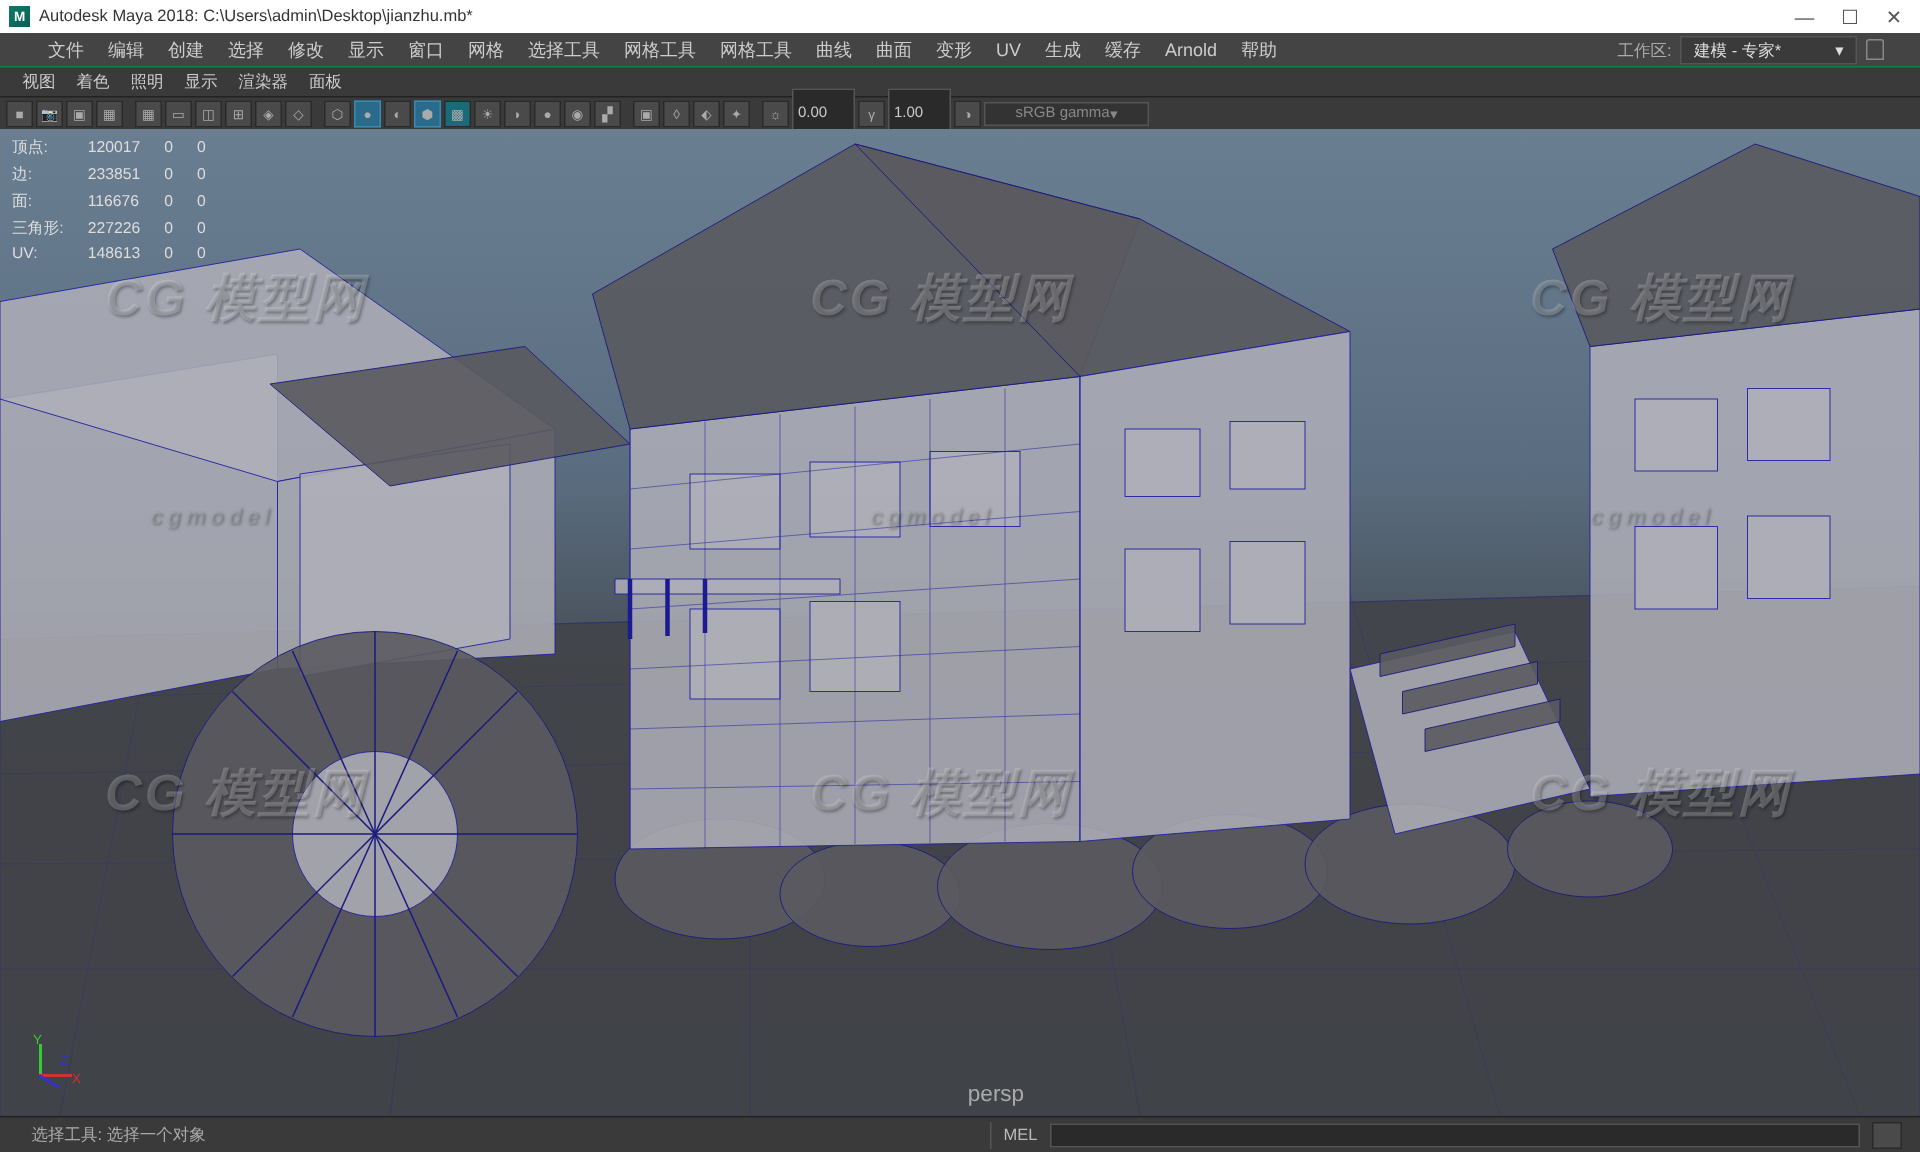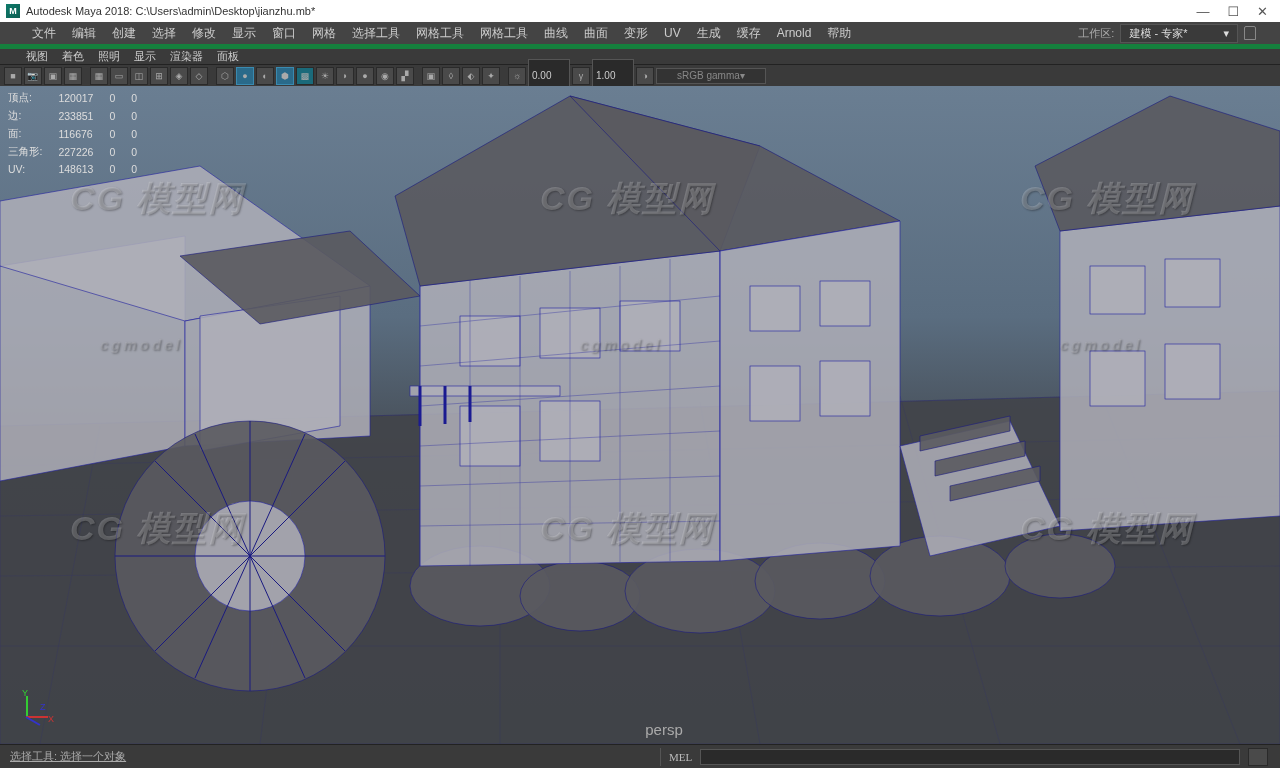--- a/index.html
+++ b/index.html
@@ -11,21 +11,21 @@
 .winbtns { display: flex; gap: 18px; padding-right: 6px; color:#555;}
 .winbtns span { cursor: pointer; font-size:13px; }
 
 .menubar { height: 22px; background: #444; display: flex; align-items: center; padding: 0 24px; font-size: 12px; color: #ccc; }
 .menubar .mitem { padding: 0 8px; cursor: pointer; }
 .menubar .spacer { flex: 1; }
 .menubar .workspace-label { color:#aaa; font-size:11px; }
 .menubar .workspace { background:#3a3a3a; padding:1px 8px; margin:0 6px; font-size:11px; color:#ddd; border:1px solid #555; display:flex; align-items:center; gap:36px;}
 .menubar .lock { width:12px;height:14px;border:1px solid #888;border-radius:2px 2px 0 0; }
 
-.panelmenu { height: 20px; background: #3a3a3a; display:flex; align-items:center; padding:0 19px; font-size:11px; color:#ccc; border-top:5px solid #15803d;}
+.panelmenu { height: 20px; background: #3a3a3a; display:flex; align-items:center; padding:0 8px; font-size:11px; color:#ccc; border-top:1px solid #15803d;}
 .panelmenu .pitem { padding: 0 7px; cursor:pointer;}
 
 .toolbar { height: 22px; background: #3a3a3a; display:flex; align-items:center; padding:0 4px; gap:2px; border-top:1px solid #222;}
 .tbtn { width:18px;height:18px; background:#4a4a4a; border:1px solid #2a2a2a; cursor:pointer; display:flex;align-items:center;justify-content:center; font-size:9px; color:#aaa;}
 .tbtn.active { background:#2a6a8a; border-color:#3a8ab0;}
 .tbtn.cyan { background:#1a6a7a;}
 .tbtn.sep { width:4px; background:none;border:none;}
 .tfield { width:42px;height:16px;background:#2a2a2a;border:1px solid #555;color:#ccc;font-size:10px;padding:16px 3px;display:flex;align-items:center;}
 .tdropdown { width:110px;height:16px;background:#333;border:1px solid #555;color:#888;font-size:10px;padding:0 20px;display:flex;align-items:center;justify-content:space-between;}
 
@@ -41,23 +41,23 @@
 .axis .ly{position:absolute;left:10px;top:-4px;color:#3c3;font-size:9px;}
 .axis .lx{position:absolute;left:36px;bottom:8px;color:#c33;font-size:9px;}
 .axis .lz{position:absolute;left:28px;bottom:20px;color:#33c;font-size:9px;}
 
 .scene svg { position:absolute; inset:0; width:100%; height:100%;}
 .wf { fill: rgba(175,175,185,0.85); stroke:#2020a0; stroke-width:0.6; }
 .wfdark { fill: rgba(90,90,95,0.9); stroke:#1a1a80; stroke-width:0.6; }
 .ground { fill: rgba(65,68,73,0.9); stroke:#303068; stroke-width:0.5;}
 
 .statusbar { position:absolute; bottom:0; left:0; right:0; height:24px; background:#3a3a3a; display:flex; align-items:center; font-size:11px; color:#aaa; border-top:1px solid #222;}
-.statusbar .stext { padding:0 10px; flex:0 0 660px;text-decoration:underline;}
+.statusbar .stext { padding:0 21px; flex:0 0 660px;}
 .statusbar .cmd { flex:1; display:flex; align-items:center; border-left:1px solid #555; padding:0 8px; gap:8px;}
-.statusbar .cmdlabel { color:#bbb;font-family:Liberation Serif, serif;}
+.statusbar .cmdlabel { color:#bbb;}
 .statusbar .cmdline { flex:1; height:16px; background:#2a2a2a; border:1px solid #555;}
 .statusbar .sicon { width:20px;height:18px;background:#4a4a4a;border:1px solid #2a2a2a;margin-right:4px;}
 
 .watermark { position:absolute; color:rgba(255,255,255,0.22); font-size:34px; font-weight:bold; letter-spacing:2px; pointer-events:none; font-style:italic; text-shadow:1px 1px 2px rgba(0,0,0,0.3);}
 .wm-small{ font-size:15px; letter-spacing:3px; color:rgba(200,200,200,0.2);}
 </style>
 </head>
 <body>
 
 <div class="titlebar">

